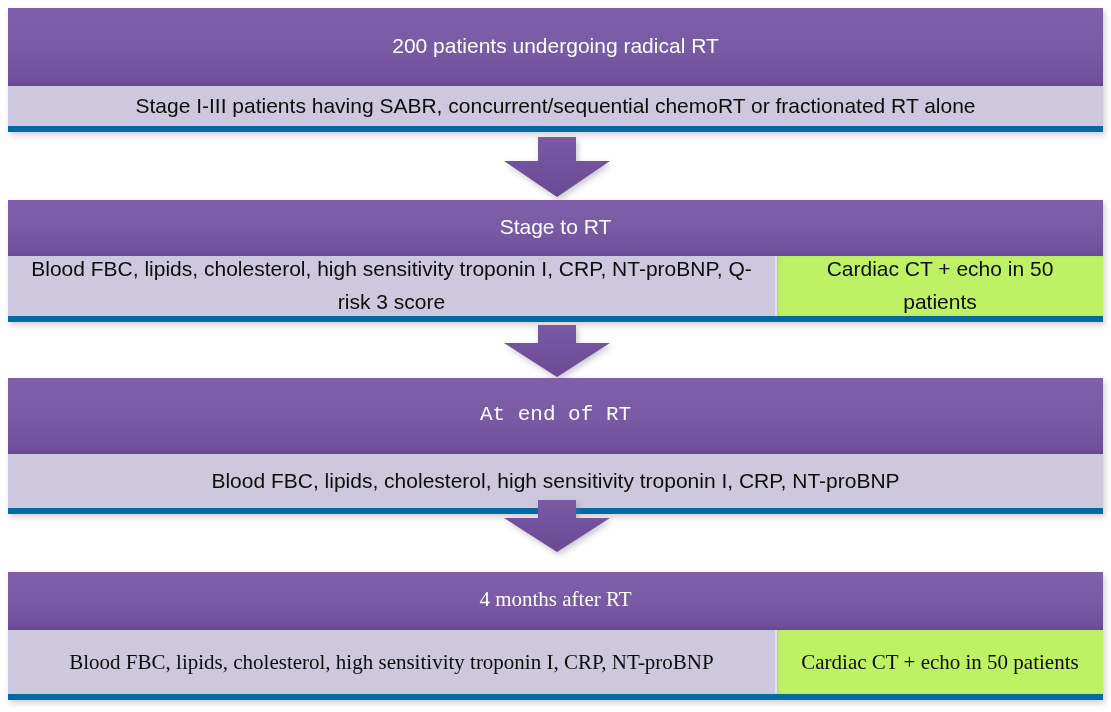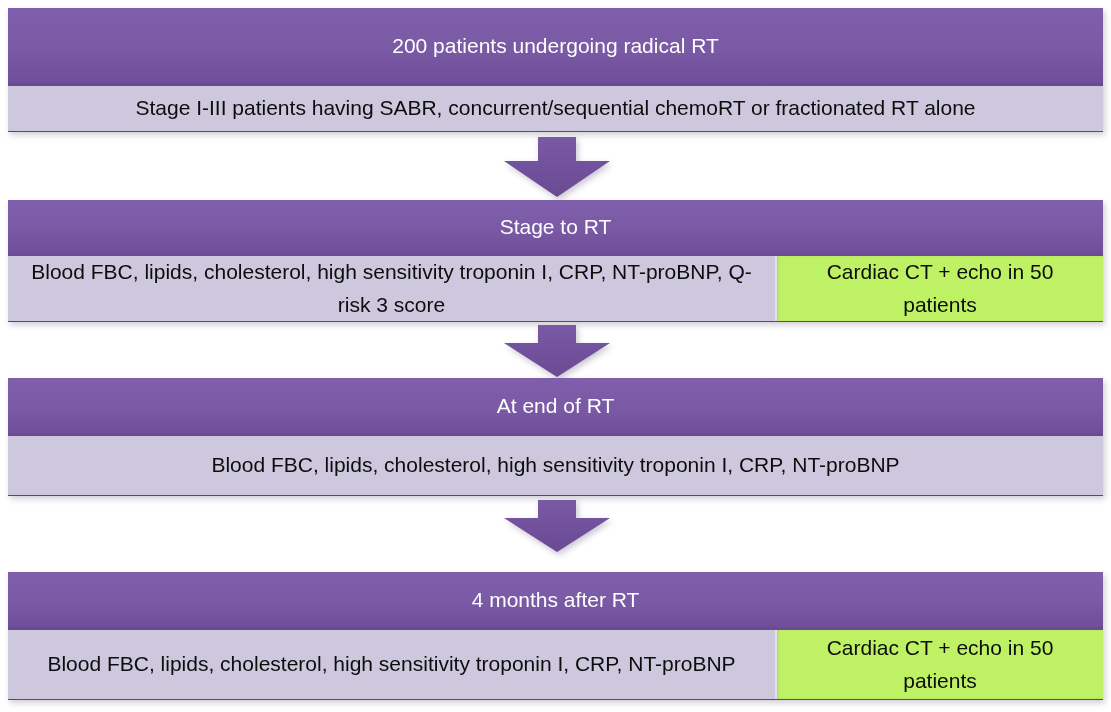--- a/index.html
+++ b/index.html
@@ -40,21 +40,21 @@
     align-items: center;
     justify-content: center;
     box-sizing: border-box;
     border-bottom: 3px solid #6a4a93;
   }
 
   .stage-body {
     display: flex;
     align-items: stretch;
     background: #cdc8dd;
-    border-bottom: 1px solid #0369a1;
+    border-bottom: 6px solid #0369a1;
     box-sizing: border-box;
   }
 
   .body-cell {
     background: #cdc8dd;
     color: #0d0d0d;
     font-size: 21px;
     line-height: 1.55;
     text-align: center;
     display: flex;
@@ -92,26 +92,26 @@
 
   #arrow-1 { left: 504px; top: 137px; height: 60px; }
 
   #stage-2 { top: 200px; }
   #stage-2 .stage-header { height: 56px; }
   #stage-2 .stage-body   { height: 66px; }
 
   #arrow-2 { left: 504px; top: 325px; height: 52px; }
 
   #stage-3 { top: 378px; }
-  #stage-3 .stage-header { height: 58px; }
+  #stage-3 .stage-header { height: 76px; font-family: Liberation Mono, monospace; }
   #stage-3 .stage-body   { height: 60px; }
 
   #arrow-3 { left: 504px; top: 500px; height: 52px; }
 
-  #stage-4 { top: 572px; }
+  #stage-4 { top: 572px; font-family: Liberation Serif, serif; }
   #stage-4 .stage-header { height: 58px; }
   #stage-4 .stage-body   { height: 70px; }
 </style>
 </head>
 <body>
 
 <div class="canvas">
 
   <div class="stage" id="stage-1">
     <div class="stage-header">200 patients undergoing radical RT</div>

